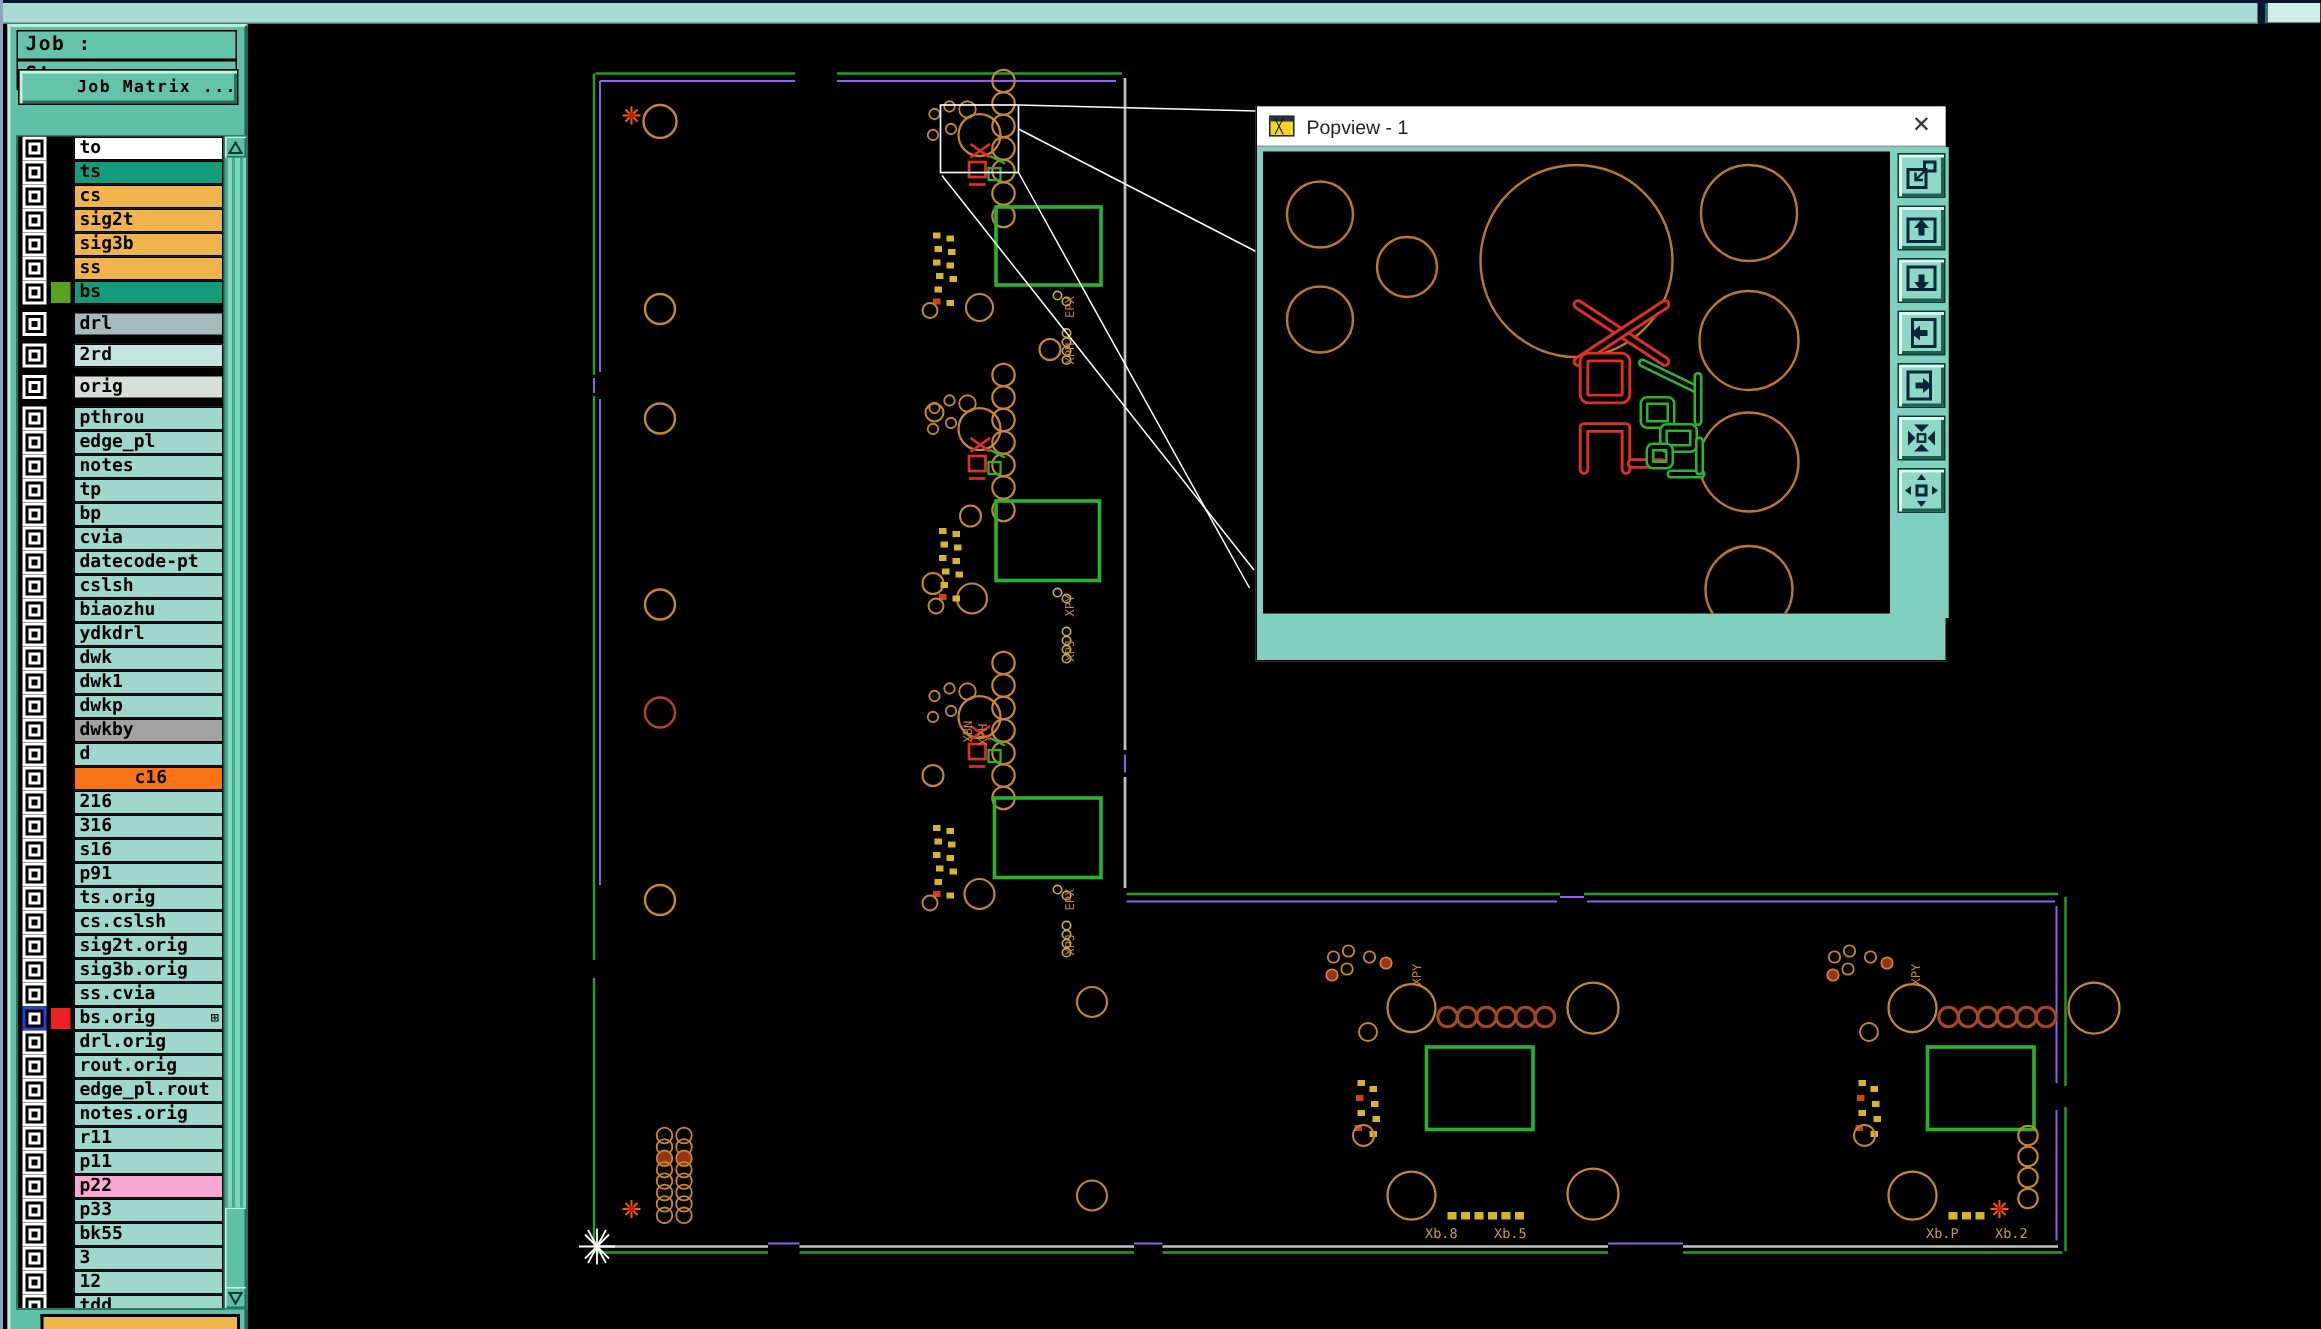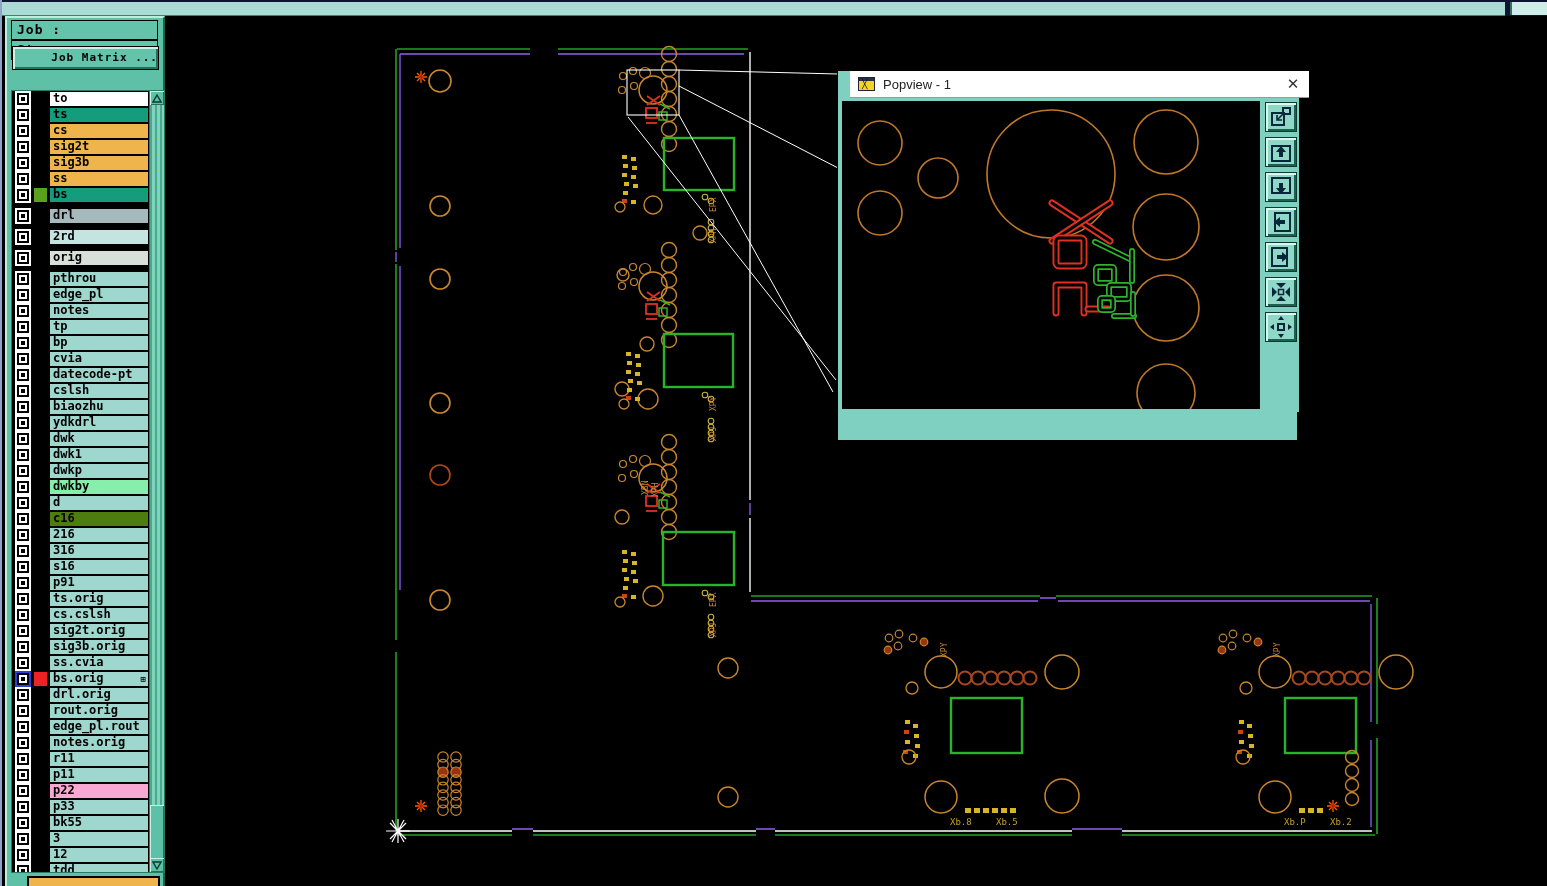--- a/index.html
+++ b/index.html
@@ -35,21 +35,21 @@
     background:repeating-linear-gradient(90deg,#4aa88e 0 2px,#7fd4bc 2px 5px);border:1px solid #2a7a64;box-sizing:border-box;}
   .sbtn{position:absolute;left:0px;width:14px;height:14px;background:#5fc0a8;
     box-shadow:inset 1px 1px 0 #c9f2e2, inset -1px -1px 0 #25705c;display:flex;align-items:center;justify-content:center;}
   #sthumb{position:absolute;left:0px;top:714px;width:14px;height:56px;background:#5fc0a8;
     box-shadow:inset 1px 1px 0 #c9f2e2, inset -1px -1px 0 #25705c;}
   #orangebar{position:absolute;left:20px;top:858px;width:133px;height:12px;background:#f0b44c;
     border:2px solid #000;border-bottom:none;box-sizing:border-box;}
   
   #popview{position:absolute;left:837px;top:70px;width:461px;height:371px;border:1px solid #000;
     box-sizing:border-box;background:#7fd0c0;z-index:6;}
-  #pv-title{position:absolute;left:12px;top:0;width:100%;height:27px;background:#fff;border-bottom:1px solid #9a9a9a;
+  #pv-title{position:absolute;left:0;top:0;width:100%;height:27px;background:#fff;border-bottom:1px solid #9a9a9a;
     display:flex;align-items:center;box-sizing:border-box;font-family:"Liberation Sans",sans-serif;}
   #pv-icon{width:17px;height:14px;margin-left:8px;position:relative;background:#f5d523;border:1px solid #223;box-sizing:border-box;}
   #pv-icon:before{content:"";position:absolute;left:0;top:0;width:100%;height:3px;background:#234;}
   #pv-icon:after{content:"╳";position:absolute;left:3px;top:1px;font-size:9px;color:#111;}
   #pv-title .t{margin-left:8px;font-size:13px;color:#222;}
   #pv-close{position:absolute;right:6px;top:3px;width:20px;height:20px;font-size:15px;color:#333;
     text-align:center;line-height:20px;cursor:default;font-family:"Liberation Sans",sans-serif;}
   #pv-body{position:absolute;left:0;top:27px;width:461px;height:314px;background:#7fd0c0;}
   #pv-canvas{position:absolute;left:4px;top:3px;width:418px;height:308px;background:#000;}
   #pv-tools{position:absolute;left:424px;top:0px;width:37px;height:314px;display:flex;flex-direction:column;align-items:center;padding-top:4px;box-sizing:border-box;background:#7fd0c0;}
@@ -495,35 +495,35 @@
             <i></i>
           </div>
           <div class="swatch"></div>
           <div class="lname" style="background: rgb(159, 214, 206);">dwkp</div>
         </div>
         <div class="lrow">
           <div class="cb">
             <i></i>
           </div>
           <div class="swatch"></div>
-          <div class="lname" style="background: #86efac;">dwkby</div>
+          <div class="lname" style="background: #a3a3a3;">dwkby</div>
         </div>
         <div class="lrow">
           <div class="cb">
             <i></i>
           </div>
           <div class="swatch"></div>
           <div class="lname" style="background: rgb(159, 214, 206);">d</div>
         </div>
         <div class="lrow">
           <div class="cb">
             <i></i>
           </div>
           <div class="swatch"></div>
-          <div class="lname" style="background: #4d7c0f;">c16</div>
+          <div class="lname" style="background: #f97316; text-align: center;">c16</div>
         </div>
         <div class="lrow">
           <div class="cb">
             <i></i>
           </div>
           <div class="swatch"></div>
           <div class="lname" style="background: rgb(159, 214, 206);">216</div>
         </div>
         <div class="lrow">
           <div class="cb">

